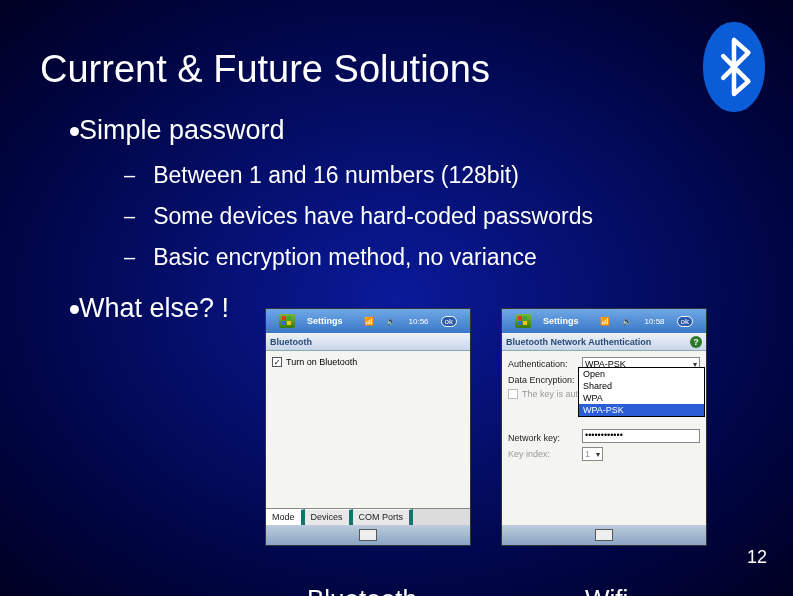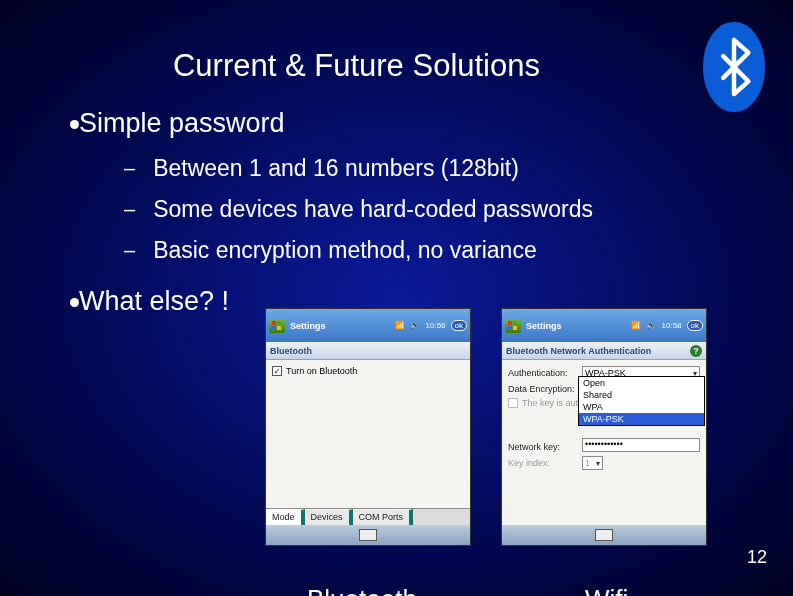--- a/index.html
+++ b/index.html
@@ -7,23 +7,23 @@
     width: 793px;
     height: 596px;
     background: radial-gradient(ellipse at center, #0a1a9a 0%, #000544 70%, #000022 100%);
     font-family: Arial, Helvetica, sans-serif;
     color: #fff;
     position: relative;
     overflow: hidden;
   }
   .title {
     color: #fff;
-    font-size: 31px;
+    font-size: 38px;
     font-weight: normal;
-    text-align: center;
+    text-align: left;
     padding-top: 48px;
     padding-left: 40px;
     padding-right: 120px;
   }
   .bt-logo {
     position: absolute;
     top: 22px;
     right: 28px;
     width: 62px;
     height: 90px;
@@ -71,28 +71,28 @@
   .shot {
     width: 206px;
     height: 238px;
     background: #dedede;
     border: 1px solid #333;
     position: relative;
     overflow: hidden;
     font-family: Tahoma, Arial, sans-serif;
   }
   .wm-titlebar {
-    height: 33px;
+    height: 24px;
     background: linear-gradient(to bottom, #6fa8e6, #3a78c8);
     display: flex;
     align-items: center;
-    padding: 0 3px;
+    padding: 0 13px;
     color: #fff;
     font-size: 9px;
-    gap: 5px;
+    gap: 12px;
   }
   .wm-start {
     width: 16px; height: 14px;
     background: linear-gradient(to bottom, #7ab83a, #3a7a0a);
     border-radius: 2px;
     display:flex;align-items:center;justify-content:center;
   }
   .wm-start::before {
     content:""; width:10px;height:10px;
     background:

